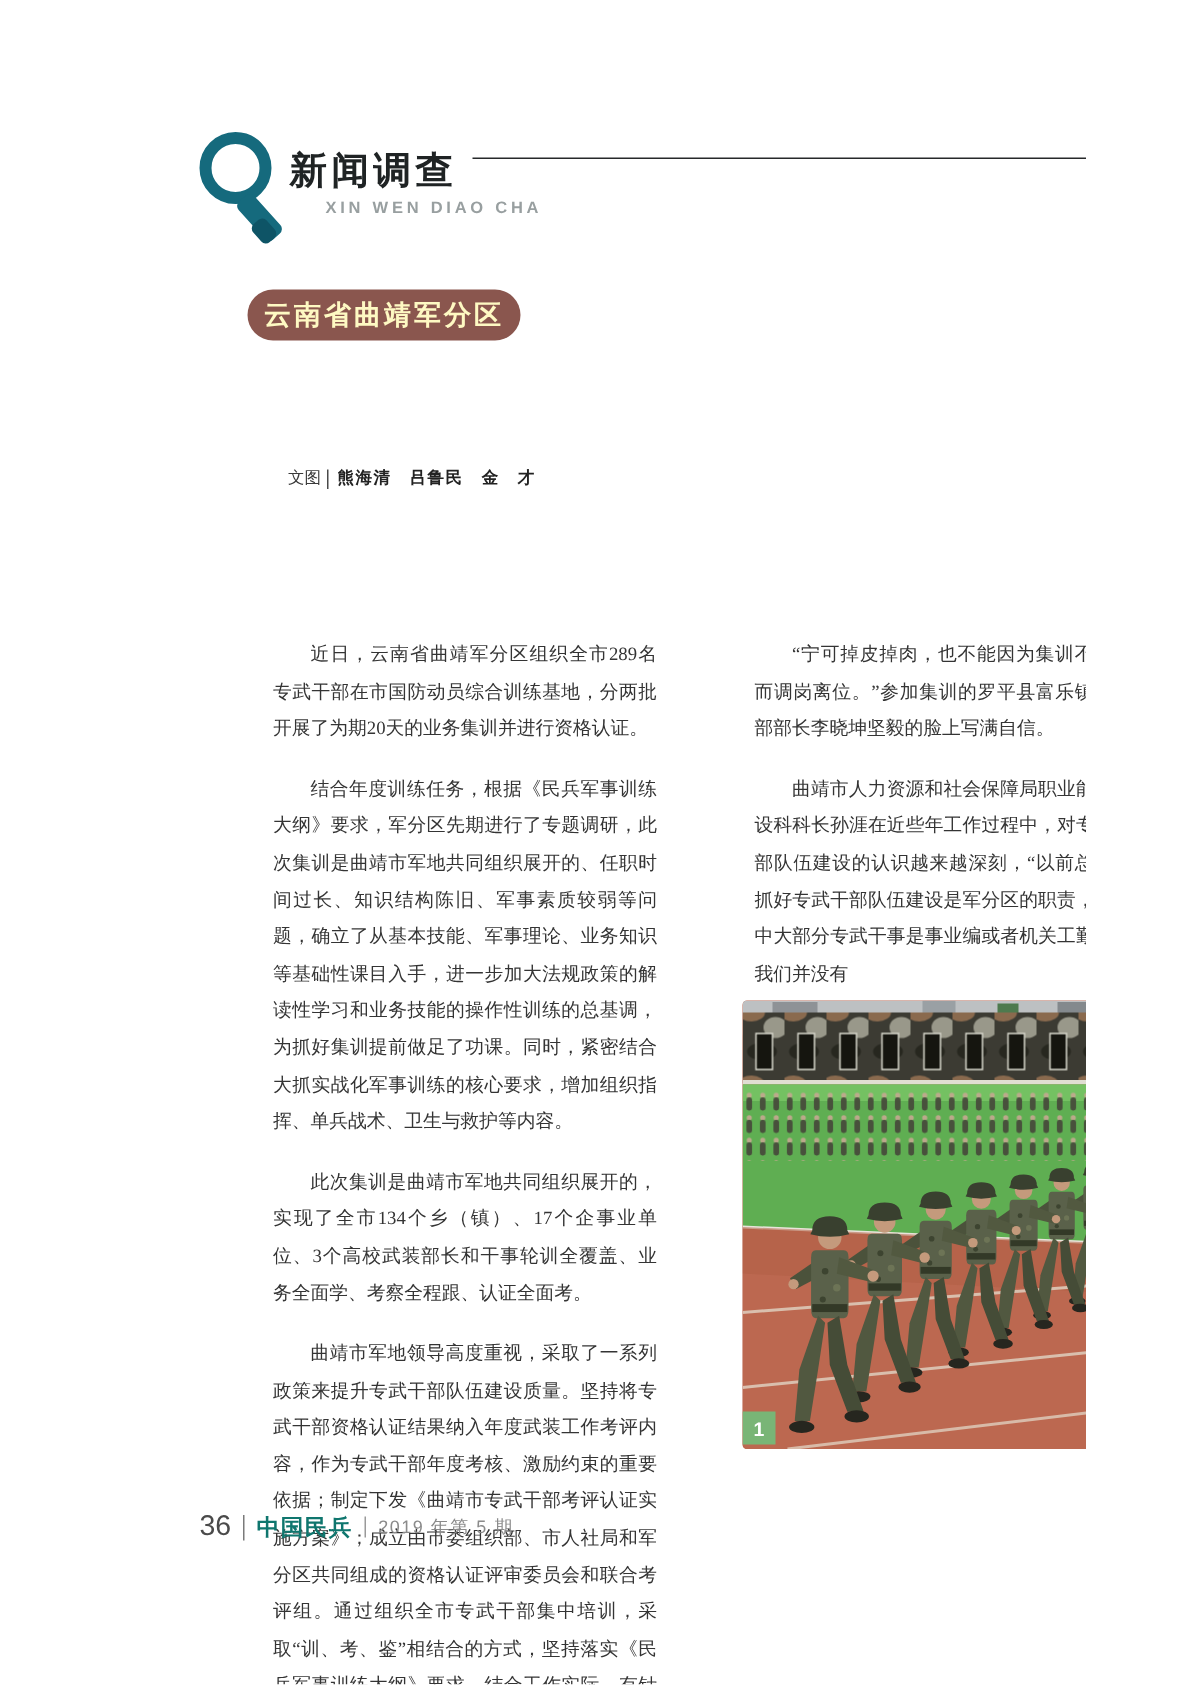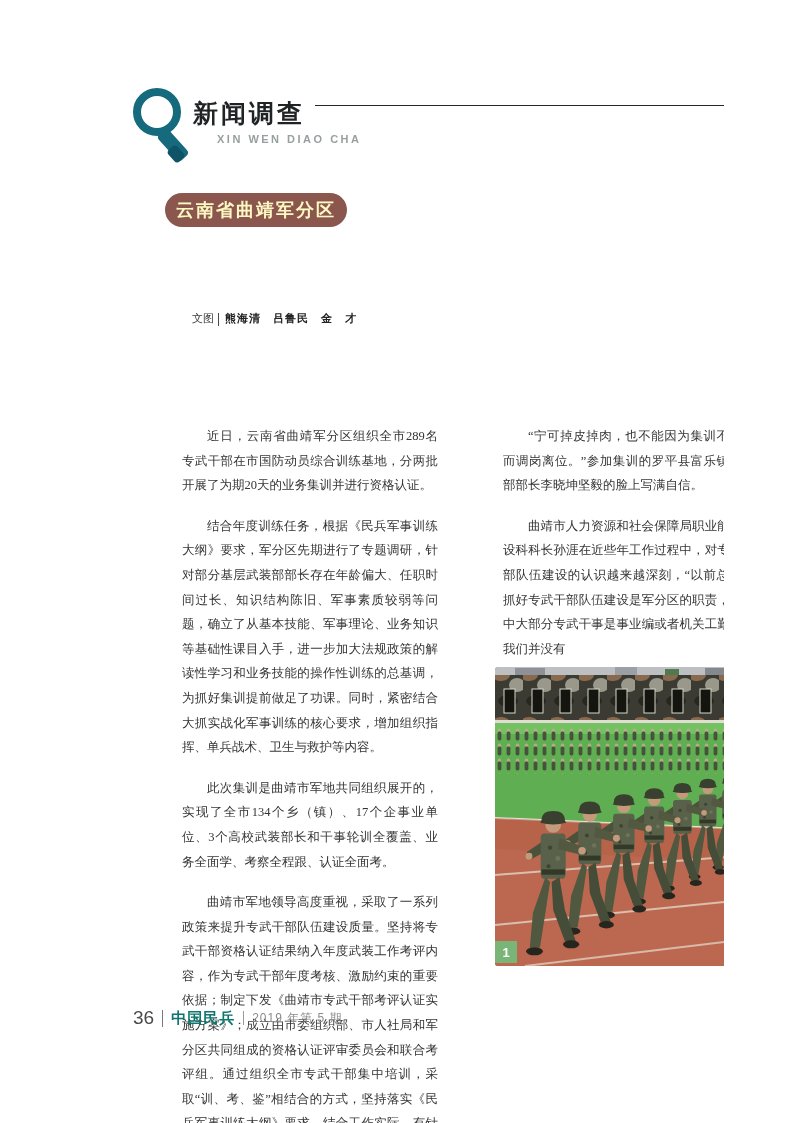--- a/index.html
+++ b/index.html
@@ -102,21 +102,21 @@
 
   <div class="region-badge">云南省曲靖军分区</div>
   <div class="byline">
     <span class="prefix">文图</span>
     <span class="bar"></span>
     <span class="authors">熊海清 吕鲁民 金 才</span>
   </div>
 
   <div class="col col-left">
       <p>近日，云南省曲靖军分区组织全市289名专武干部在市国防动员综合训练基地，分两批开展了为期20天的业务集训并进行资格认证。</p>
-      <p>结合年度训练任务，根据《民兵军事训练大纲》要求，军分区先期进行了专题调研，针对部分基层武装部部长存在年龄偏大、任职时间过长、知识结构陈旧、军事素质较弱等问题，确立了从基本技能、军事理论、业务知识等基础性课目入手，进一步加大法规政策的解读性学习和业务技能的操作性训练的总基调，为抓好集训提前做足了功课。同时，紧密结合大抓实战化军事训练的核心要求，增加组织指挥、单兵战术、卫生与救护等内容。</p>
+      <p>结合年度训练任务，根据《民兵军事训练大纲》要求，军分区先期进行了专题调研，此次集训是曲靖市军地共同组织展开的、任职时间过长、知识结构陈旧、军事素质较弱等问题，确立了从基本技能、军事理论、业务知识等基础性课目入手，进一步加大法规政策的解读性学习和业务技能的操作性训练的总基调，为抓好集训提前做足了功课。同时，紧密结合大抓实战化军事训练的核心要求，增加组织指挥、单兵战术、卫生与救护等内容。</p>
       <p>此次集训是曲靖市军地共同组织展开的，实现了全市134个乡（镇）、17个企事业单位、3个高校武装部长和干事轮训全覆盖、业务全面学、考察全程跟、认证全面考。</p>
       <p>曲靖市军地领导高度重视，采取了一系列政策来提升专武干部队伍建设质量。坚持将专武干部资格认证结果纳入年度武装工作考评内容，作为专武干部年度考核、激励约束的重要依据；制定下发《曲靖市专武干部考评认证实施方案》；成立由市委组织部、市人社局和军分区共同组成的资格认证评审委员会和联合考评组。通过组织全市专武干部集中培训，采取“训、考、鉴”相结合的方式，坚持落实《民兵军事训练大纲》要求，结合工作实际，有针对性地制定考核课目。采取集中考核和逐人考评的方式，逐项课目考核、逐人评定成绩、逐人审核任职资格，合格者统一颁发证书，持证上岗、进入战位；考评不合格的，第二年</p>
     </div>
   <div class="col col-right">
       <p>“宁可掉皮掉肉，也不能因为集训不合格而调岗离位。”参加集训的罗平县富乐镇武装部部长李晓坤坚毅的脸上写满自信。</p>
       <p>曲靖市人力资源和社会保障局职业能力建设科科长孙涯在近些年工作过程中，对专武干部队伍建设的认识越来越深刻，“以前总认为抓好专武干部队伍建设是军分区的职责，但其中大部分专武干事是事业编或者机关工勤，而我们并没有</p>
     </div>
 
   <figure class="photo">
     <svg viewBox="0 0 337 299" preserveAspectRatio="none">

